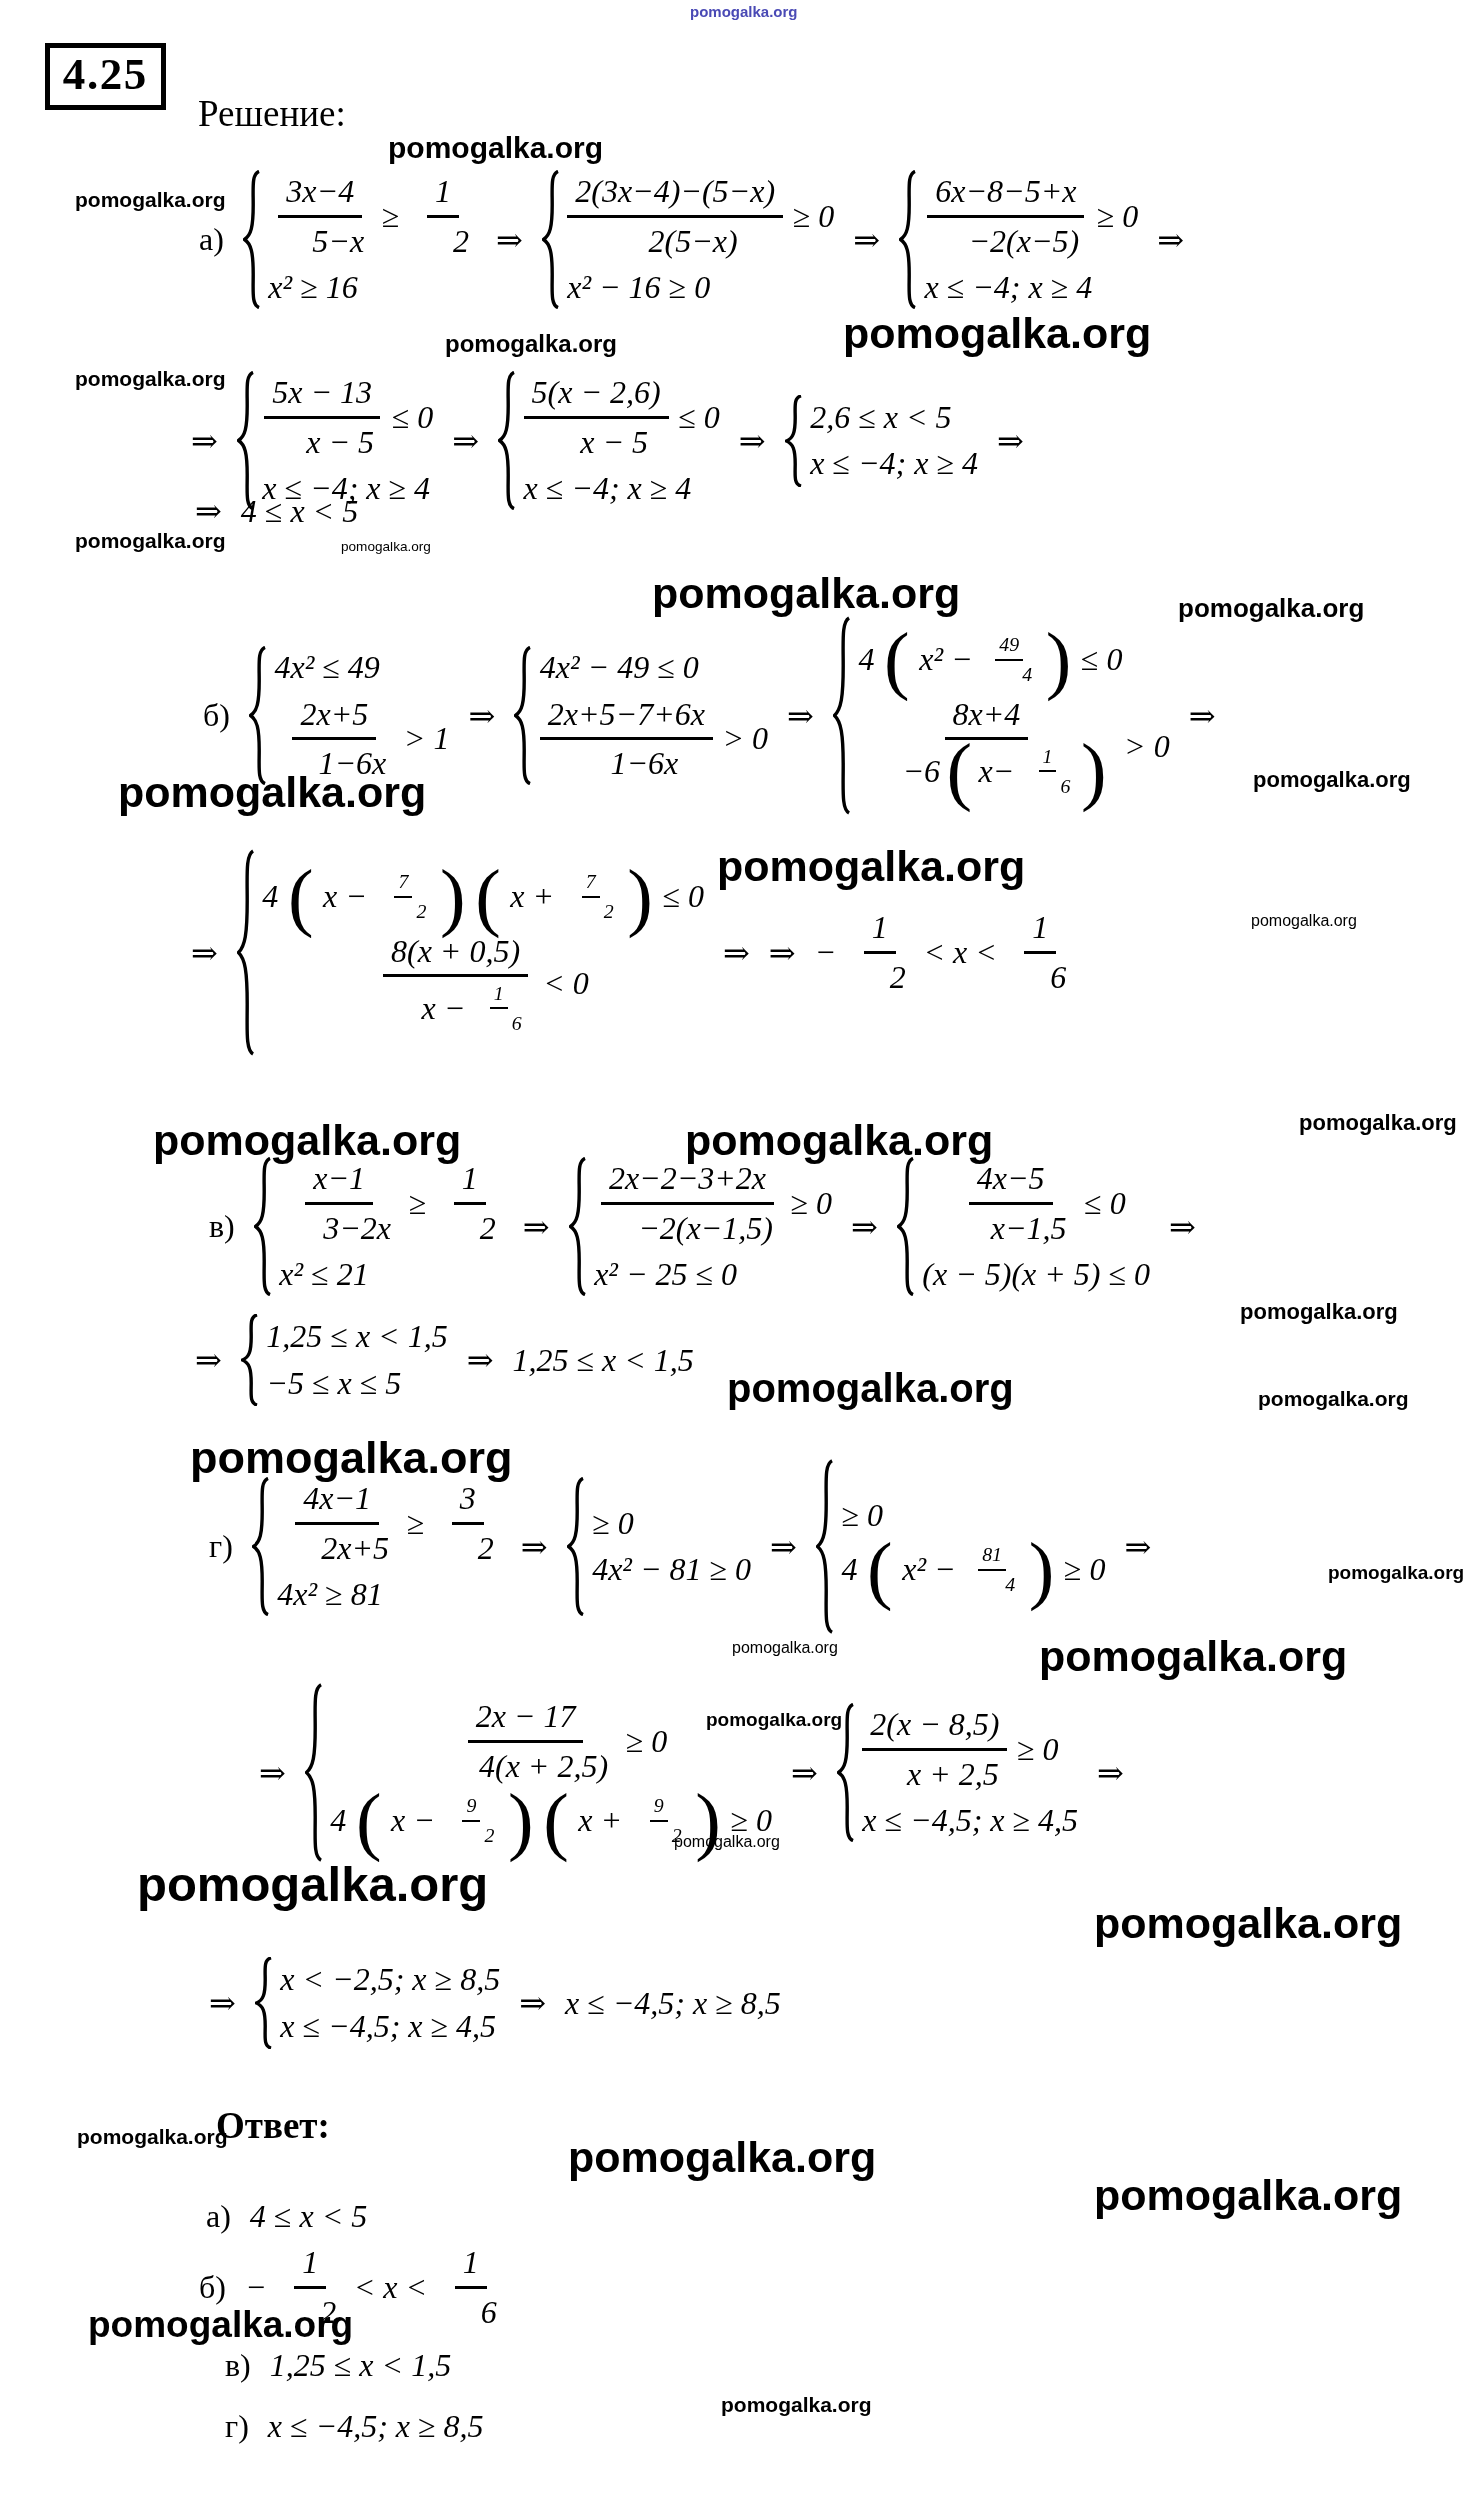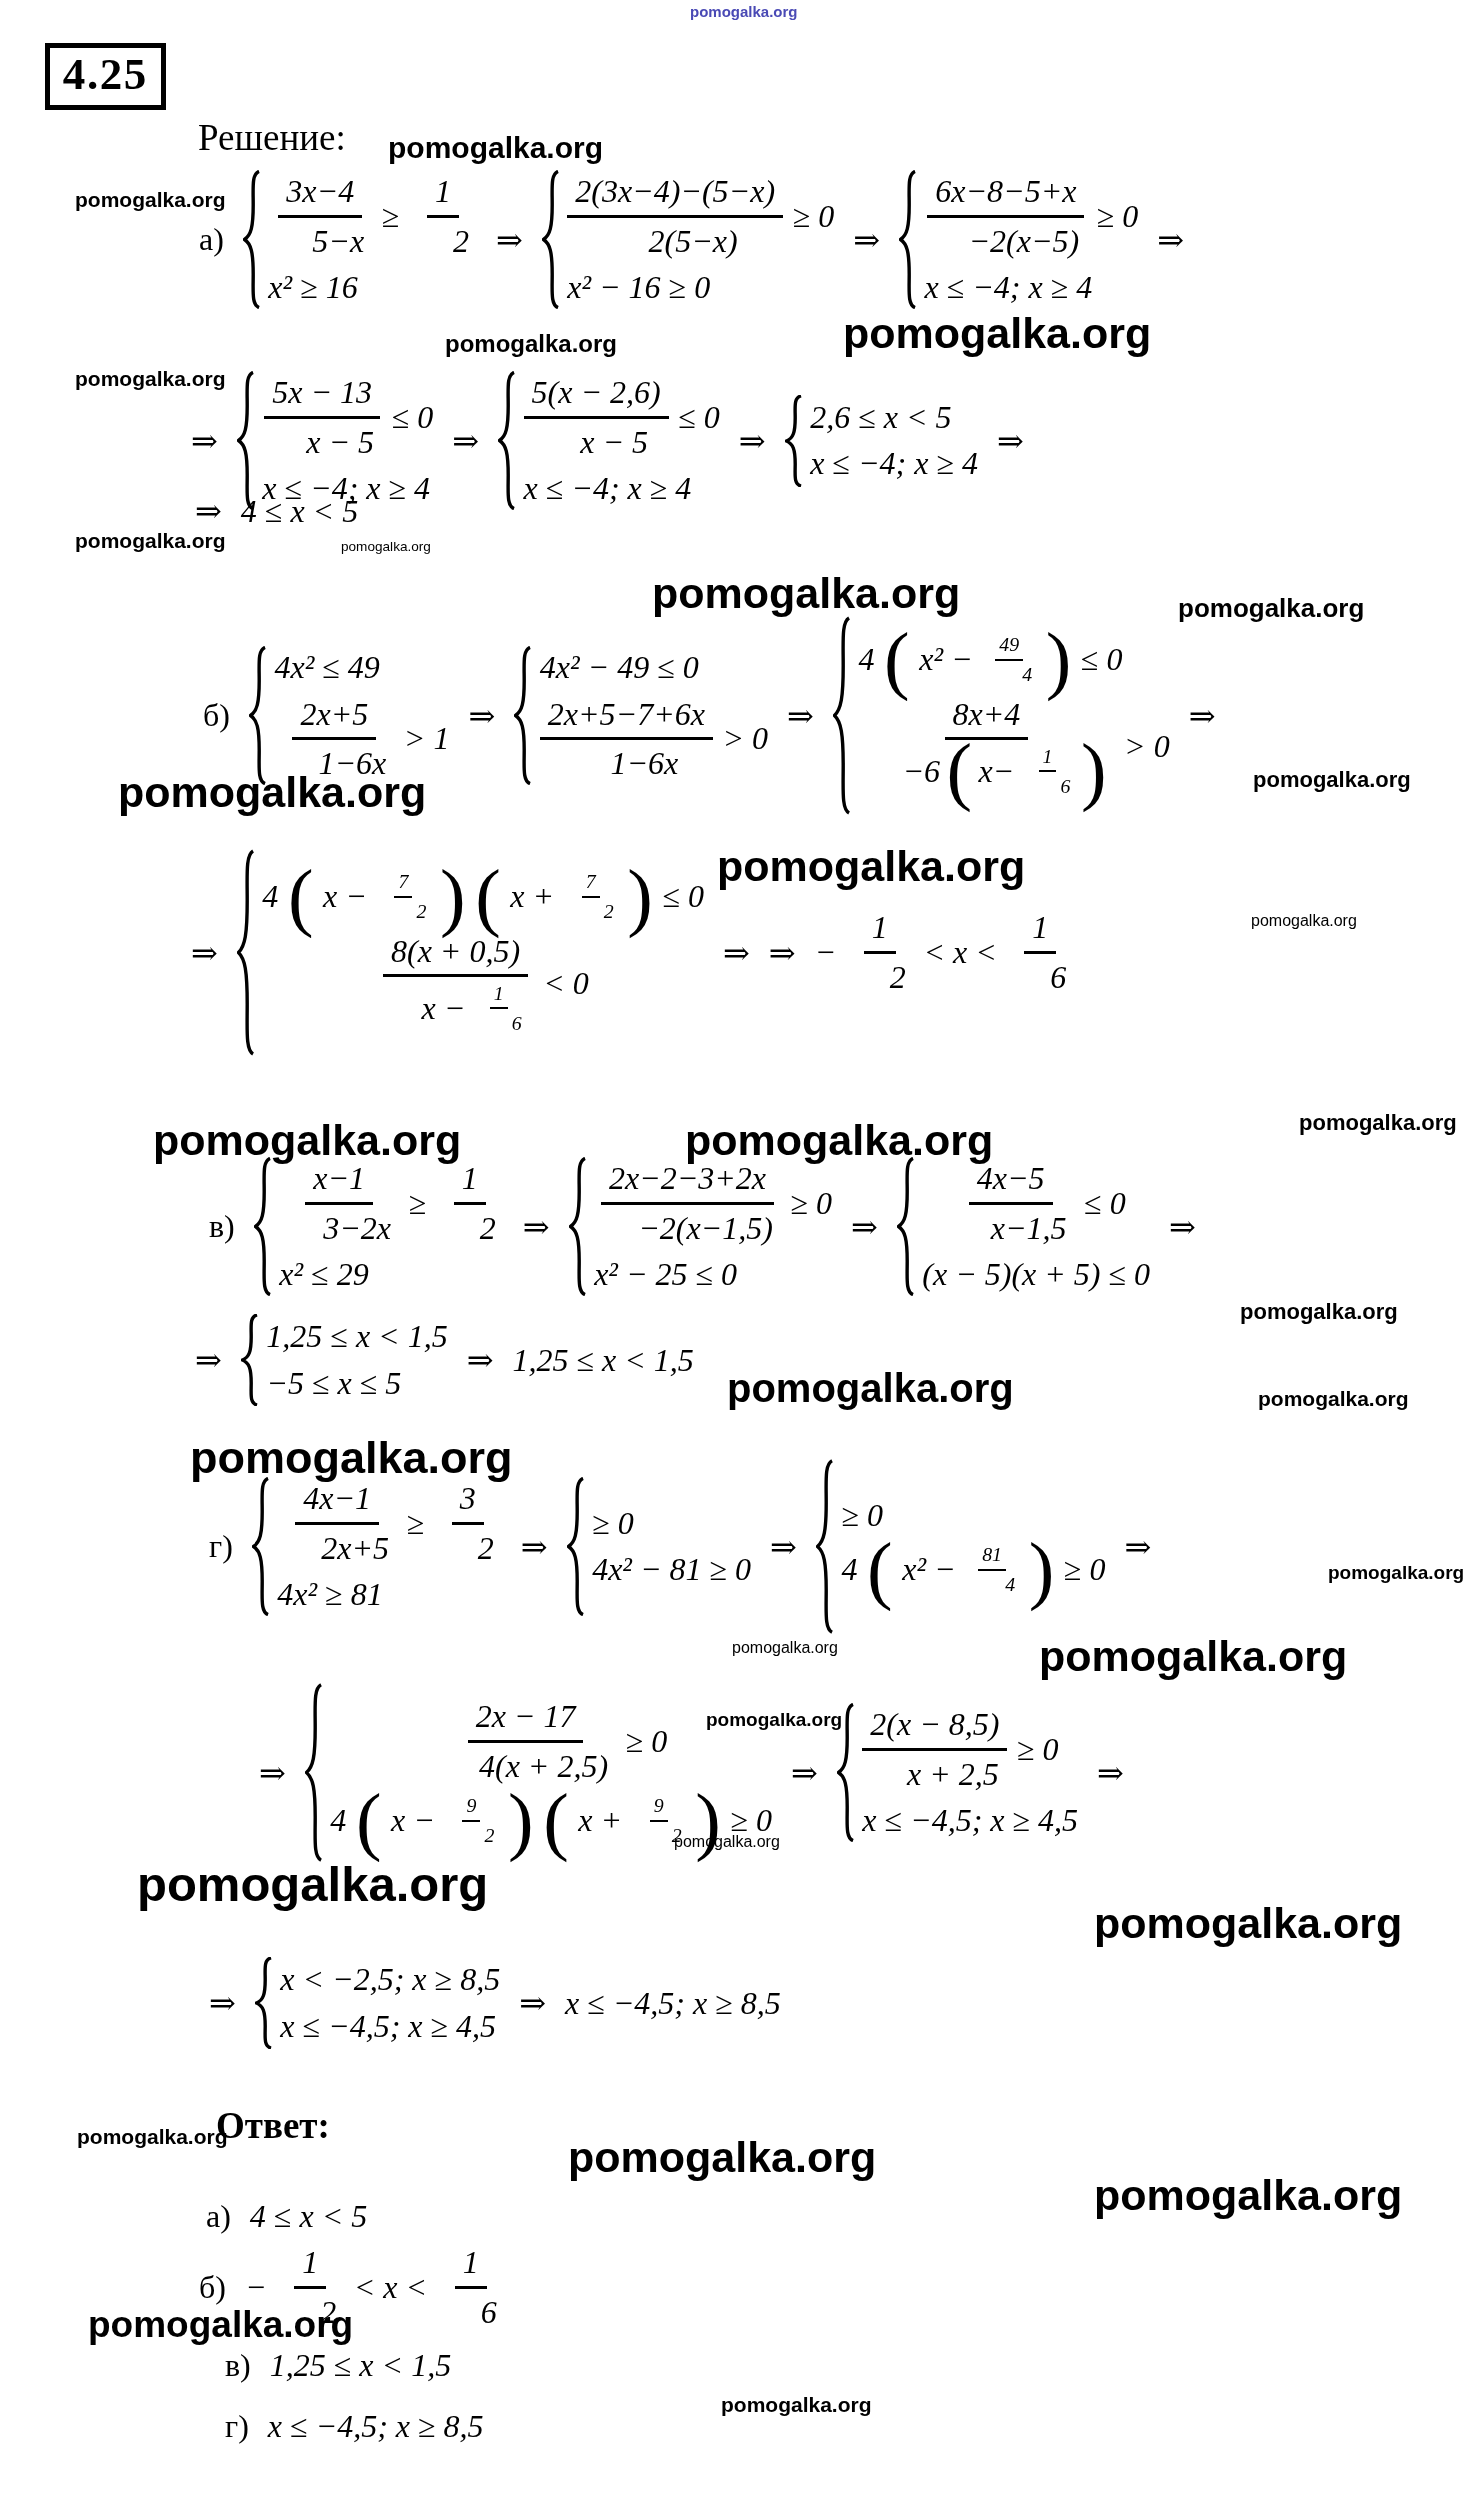--- a/index.html
+++ b/index.html
@@ -21,21 +21,21 @@
   .frs { font-size:0.62em; }
   .frs > .fn { border-bottom:2.4px solid #000; padding:0 4px 2.4px; }
   .frs > .fd { padding:2.4px 4px 0; }
   .bp { font-style:normal; font-size:2.4em; line-height:0; font-weight:400; }
   .ar { font-style:normal; }
   .wm { position:absolute; font-family:"Liberation Sans","DejaVu Sans",sans-serif;
         font-style:normal; white-space:nowrap; color:#000; }
   .wm.purple { color:#4a4ab5; }
   .numbox { position:absolute; left:45px; top:43px; border:5.6px solid #000; padding:0 12.8px 4.8px;
             font-size:45px; font-weight:700; letter-spacing:1.6px; }
-  .soltitle { position:absolute; left:198px; top:116px; font-size:37px; }
+  .soltitle { position:absolute; left:198px; top:92px; font-size:37px; }
   .anstitle { position:absolute; left:216px; top:2104px; font-size:37px;font-weight:bold; }
 </style>
 </head>
 <body>
 
 <div class="page">
 
   <span class="wm purple" style="left:690px;top:3.2px;font-size:15px;font-weight:600">pomogalka.org</span>
   <span class="wm" style="left:75px;top:188px;font-size:21px;font-weight:600">pomogalka.org</span>
   <span class="wm" style="left:388px;top:131px;font-size:30px;font-weight:600">pomogalka.org</span>
@@ -341,21 +341,21 @@
               <span class="fn">x−1</span>
               <span class="fd">3−2x</span>
             </span>
           <span>≥</span>
           <span class="fr">
               <span class="fn">1</span>
               <span class="fd">2</span>
             </span>
         </span>
         <span class="ml">
-            <span>x² ≤ 29</span>
+            <span>x² ≤ 21</span>
           </span>
       </span>
     </span>
     <span class="ar">⇒</span>
     <span class="sys">
       <svg class="brc" style="height:139px" viewBox="0 0 24 100" preserveAspectRatio="none">
           <path d="M22 1 C12 3 14 12 14 25 C14 41 11 47 2 50 C11 53 14 59 14 75 C14 88 12 97 22 99" fill="none" stroke="#000" stroke-width="3.4" vector-effect="non-scaling-stroke"></path>
         </svg>
       <span class="scol">
         <span class="ml">

